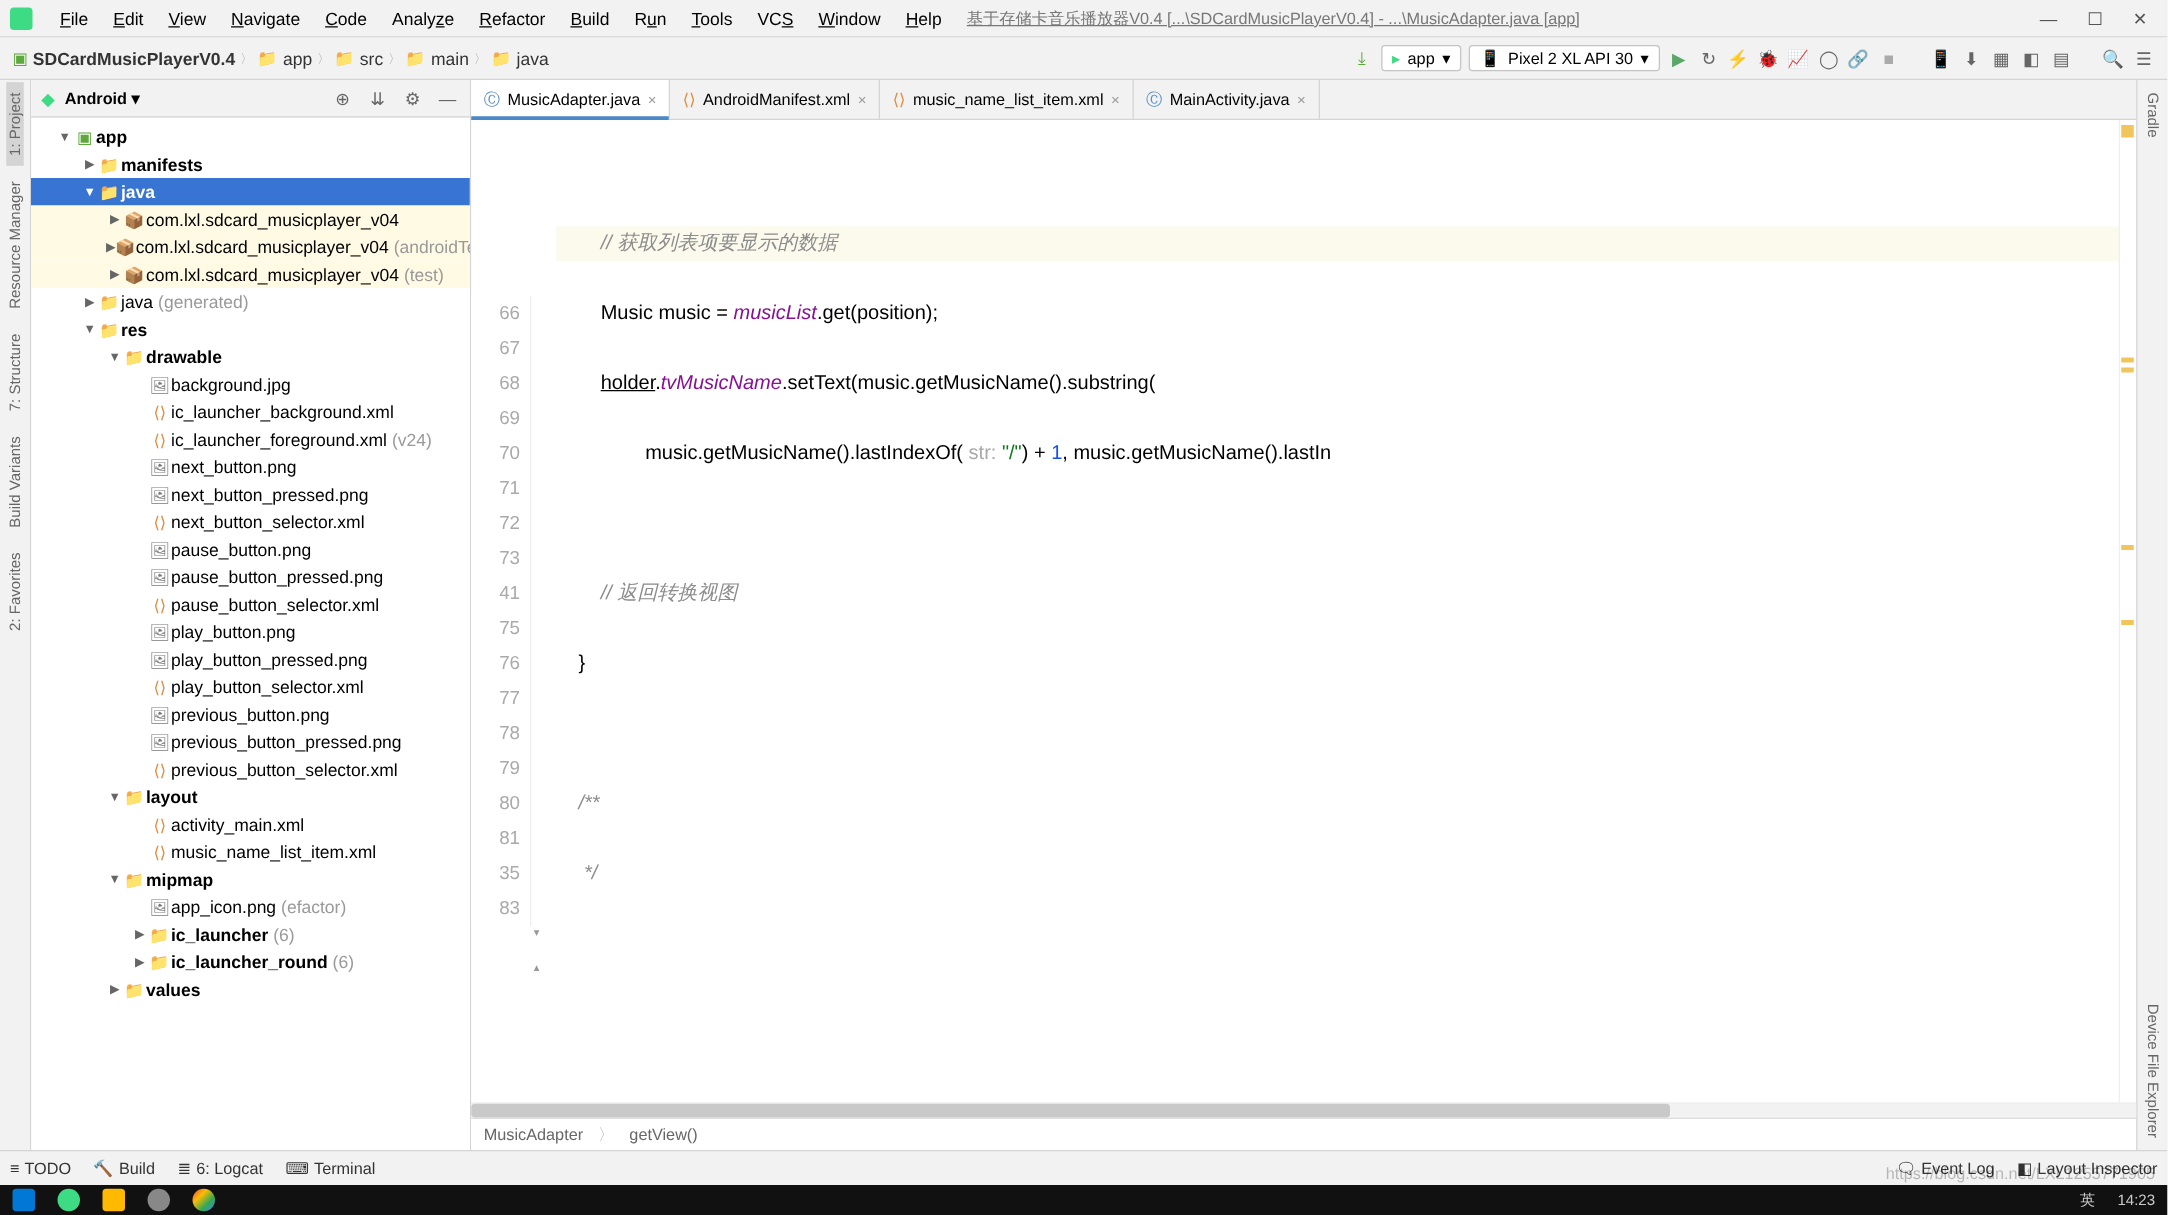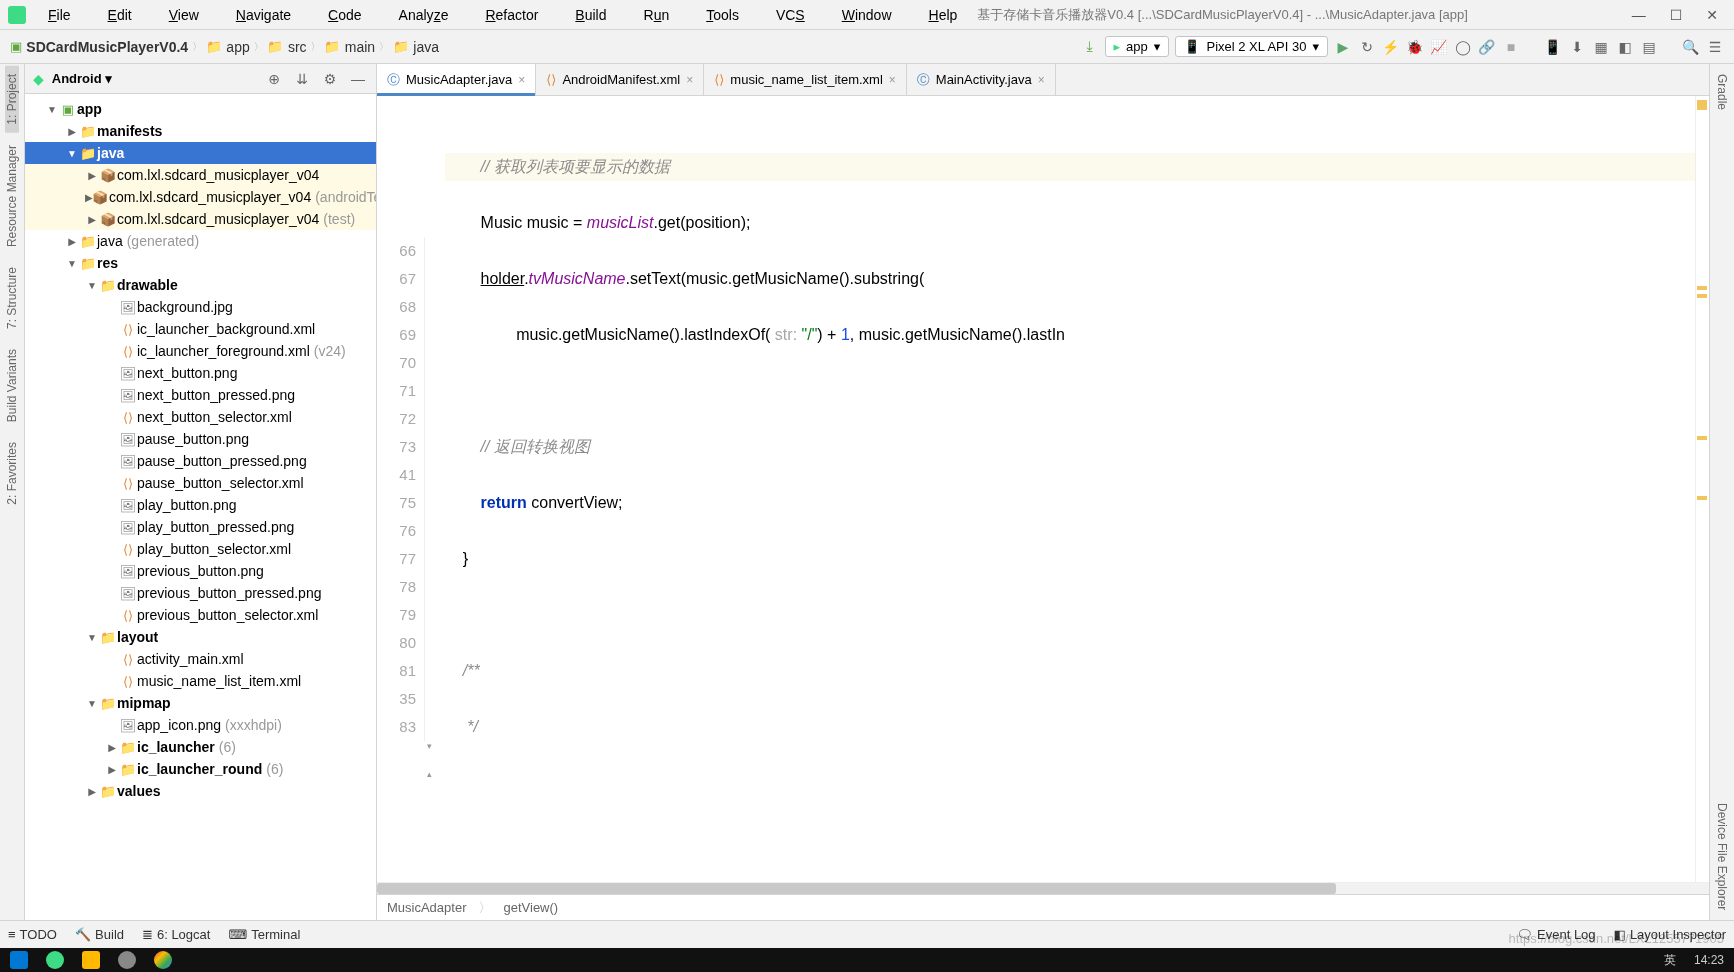--- a/index.html
+++ b/index.html
@@ -1,23 +1,23 @@
 <!DOCTYPE html>
 <html><head>
 <meta charset="utf-8">
 <style>
 * { margin: 0; padding: 0; box-sizing: border-box; font-family: "Segoe UI", Arial, sans-serif; }
 body { width: 1734px; height: 972px; background: #f2f2f2; overflow: hidden; font-size: 14px; position: relative; }
 
 
 .titlebar { height: 30px; background: #f2f2f2; display: flex; align-items: center; padding: 0 8px; border-bottom: 1px solid #d4d4d4; }
 .titlebar .logo { width: 18px; height: 18px; background: #3ddc84; border-radius: 3px; margin-right: 14px; }
-.menubar { display: flex; gap: 21px; }
+.menubar { display: flex; gap: 4px; }
 .menubar span { padding: 2px 8px; cursor: pointer; }
-.win-title { margin-left: 12px; color: #777; font-size: 13px; white-space: nowrap; overflow: hidden; }
+.win-title { margin-left: 12px; color: #777; font-size: 13px; white-space: nowrap; overflow: hidden; text-decoration: underline; }
 .wincontrols { margin-left: auto; display: flex; gap: 24px; font-size: 14px; color: #555; padding-right: 8px; }
 
 
 .topbar { height: 34px; background: #f2f2f2; display: flex; align-items: center; padding: 0 10px; border-bottom: 1px solid #d4d4d4; }
 .breadcrumb { display: flex; align-items: center; gap: 4px; }
 .breadcrumb .bc { display: flex; align-items: center; gap: 4px; color: #333; }
 .bc-sep { color: #aaa; font-size: 10px; }
 .folder-ico { color: #8e8e8e; font-size: 13px; }
 .proj-ico { color: #5da93c; }
 .runbar { margin-left: auto; display: flex; align-items: center; gap: 6px; }
@@ -354,21 +354,21 @@
         </div>
         <div class="tree-item p2">
           <span class="arrow">▼</span>
           <span class="ico folder-i">📁</span>
           <span class="lbl" style="font-weight: bold;">mipmap</span>
         </div>
         <div class="tree-item p3">
           <span class="arrow"></span>
           <span class="ico img-i">🖼</span>
           <span class="lbl">app_icon.png</span>
-          <span class="ext"> (xxxhdpi)</span>
+          <span class="ext"> (efactor)</span>
         </div>
         <div class="tree-item p3">
           <span class="arrow">▶</span>
           <span class="ico folder-i">📁</span>
           <span class="lbl" style="font-weight: bold;">ic_launcher</span>
           <span class="ext"> (6)</span>
         </div>
         <div class="tree-item p3">
           <span class="arrow">▶</span>
           <span class="ico folder-i">📁</span>
@@ -434,21 +434,20 @@
         <span class="foldmark" style="top:476px">▴</span>
       </div>
       <div class="code">
 <div class="line"></div>
 <div class="line hl-line"><span class="cmt">        // 获取列表项要显示的数据</span></div>
 <div class="line"><span>        Music music = </span><span class="fld">musicList</span><span>.get(position);</span></div>
 <div class="line"><span>        </span><span style="text-decoration:underline">holder</span><span>.</span><span class="fld">tvMusicName</span><span>.setText(music.getMusicName().substring(</span></div>
 <div class="line"><span>                music.getMusicName().lastIndexOf(</span><span class="hint"> str: </span><span class="str">"/"</span><span>) + </span><span class="num">1</span><span>, music.getMusicName().lastIn</span></div>
 <div class="line"></div>
 <div class="line"><span class="cmt">        // 返回转换视图</span></div>
-<div class="line"><span>        </span><span class="kw">return</span><span> convertView;</span></div>
 <div class="line"><span>    }</span></div>
 <div class="line"></div>
 <div class="line"><span class="cmt">    /**</span></div>
 <div class="line"><span class="cmt">     */</span></div>
 
 
 
 
       </div>
       <div class="err-strip">

